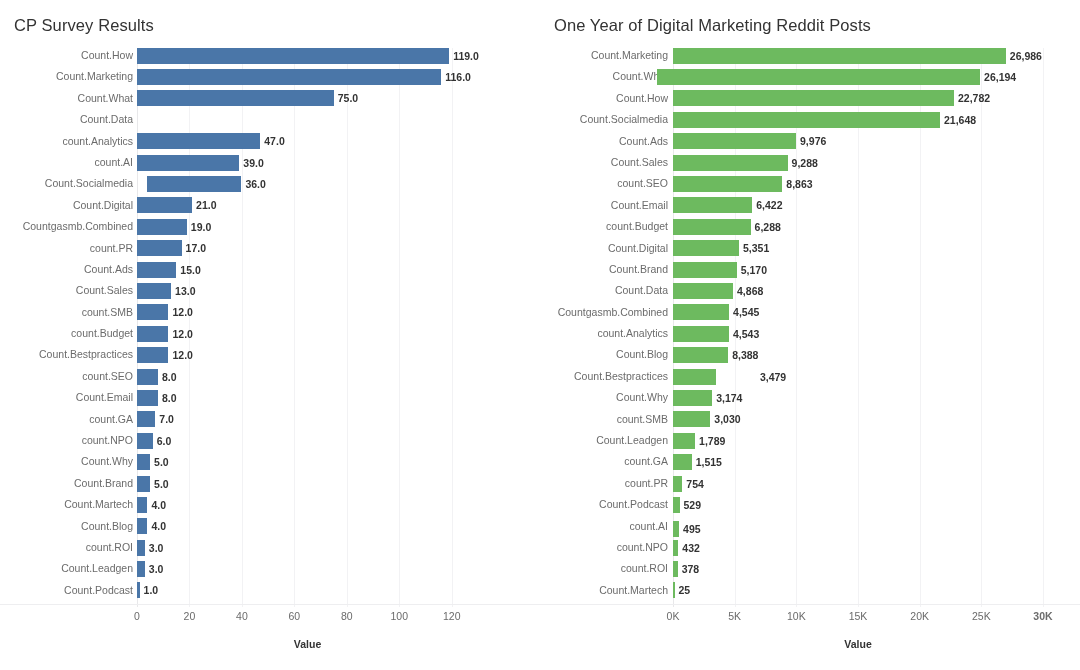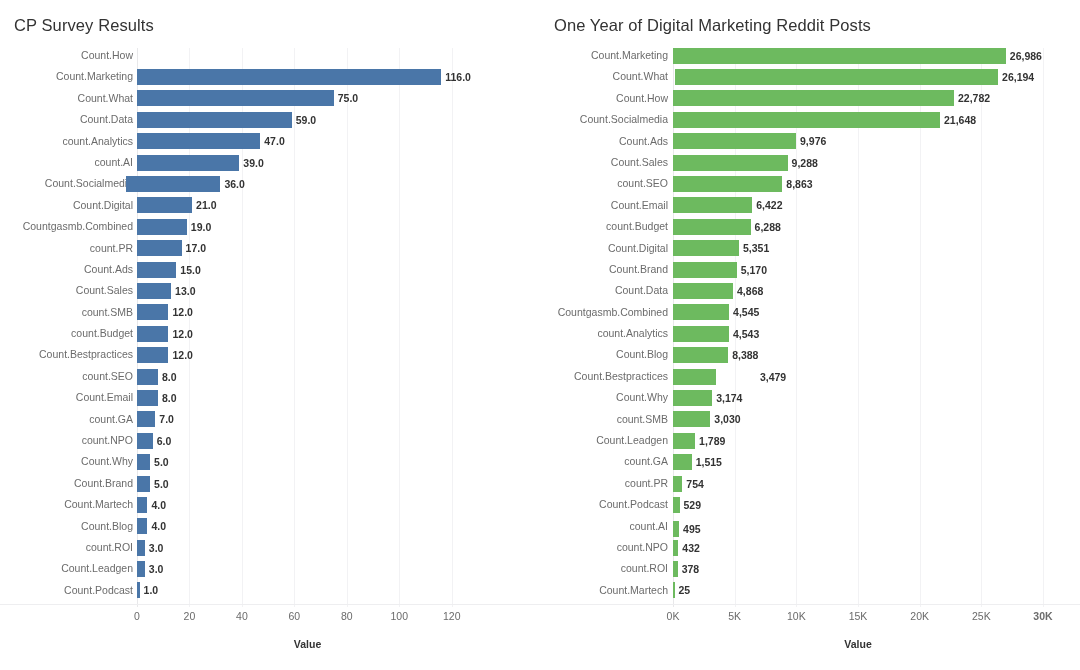--- a/index.html
+++ b/index.html
@@ -155,59 +155,59 @@
           <div class="gridline" style="left: 241.923px;"></div>
           <div class="gridline" style="left: 294.385px;"></div>
           <div class="gridline" style="left: 346.846px;"></div>
           <div class="gridline" style="left: 399.308px;"></div>
           <div class="gridline" style="left: 451.769px;"></div>
           <div class="axis-baseline" style="top: 559.4px;"></div>
         </div>
       <div class="rows" id="rows-left">
           <div class="row">
             <div class="cat-label" style="left: 0px; width: 133px;">Count.How</div>
+            <div class="bar-wrap" style="left: 137px;">
+              <div class="bar bar-blue" style="width: 312.146px;"></div>
+              <div class="val-label">119.0</div>
+            </div>
           </div>
           <div class="row">
             <div class="cat-label" style="left: 0px; width: 133px;">Count.Marketing</div>
             <div class="bar-wrap" style="left: 137px;">
               <div class="bar bar-blue" style="width: 304.277px;"></div>
               <div class="val-label">116.0</div>
             </div>
           </div>
           <div class="row">
             <div class="cat-label" style="left: 0px; width: 133px;">Count.What</div>
             <div class="bar-wrap" style="left: 137px;">
               <div class="bar bar-blue" style="width: 196.731px;"></div>
               <div class="val-label">75.0</div>
             </div>
           </div>
           <div class="row">
             <div class="cat-label" style="left: 0px; width: 133px;">Count.Data</div>
-            <div class="bar-wrap" style="left: 137px;">
-              <div class="bar bar-blue" style="width: 154.762px;"></div>
-              <div class="val-label">59.0</div>
-            </div>
           </div>
           <div class="row">
             <div class="cat-label" style="left: 0px; width: 133px;">count.Analytics</div>
             <div class="bar-wrap" style="left: 137px;">
               <div class="bar bar-blue" style="width: 123.285px;"></div>
               <div class="val-label">47.0</div>
             </div>
           </div>
           <div class="row">
             <div class="cat-label" style="left: 0px; width: 133px;">count.AI</div>
             <div class="bar-wrap" style="left: 137px;">
               <div class="bar bar-blue" style="width: 102.3px;"></div>
               <div class="val-label">39.0</div>
             </div>
           </div>
           <div class="row">
             <div class="cat-label" style="left: 0px; width: 133px;">Count.Socialmedia</div>
-            <div class="bar-wrap" style="left: 126px;">
+            <div class="bar-wrap" style="left: 147px;">
               <div class="bar bar-blue" style="width: 94.4308px;"></div>
               <div class="val-label">36.0</div>
             </div>
           </div>
           <div class="row">
             <div class="cat-label" style="left: 0px; width: 133px;">Count.Digital</div>
             <div class="bar-wrap" style="left: 137px;">
               <div class="bar bar-blue" style="width: 55.0846px;"></div>
               <div class="val-label">21.0</div>
             </div>
@@ -368,21 +368,21 @@
       <div class="rows" id="rows-right">
           <div class="row">
             <div class="cat-label" style="left: 0px; width: 128px;">Count.Marketing</div>
             <div class="bar-wrap" style="left: 133px;">
               <div class="bar bar-green" style="width: 332.827px;"></div>
               <div class="val-label">26,986</div>
             </div>
           </div>
           <div class="row">
             <div class="cat-label" style="left: 0px; width: 128px;">Count.What</div>
-            <div class="bar-wrap" style="left: 135px; justify-content: center;">
+            <div class="bar-wrap" style="left: 117px; justify-content: center;">
               <div class="bar bar-green" style="width: 323.059px;"></div>
               <div class="val-label">26,194</div>
             </div>
           </div>
           <div class="row">
             <div class="cat-label" style="left: 0px; width: 128px;">Count.How</div>
             <div class="bar-wrap" style="left: 133px;">
               <div class="bar bar-green" style="width: 280.978px;"></div>
               <div class="val-label">22,782</div>
             </div>

